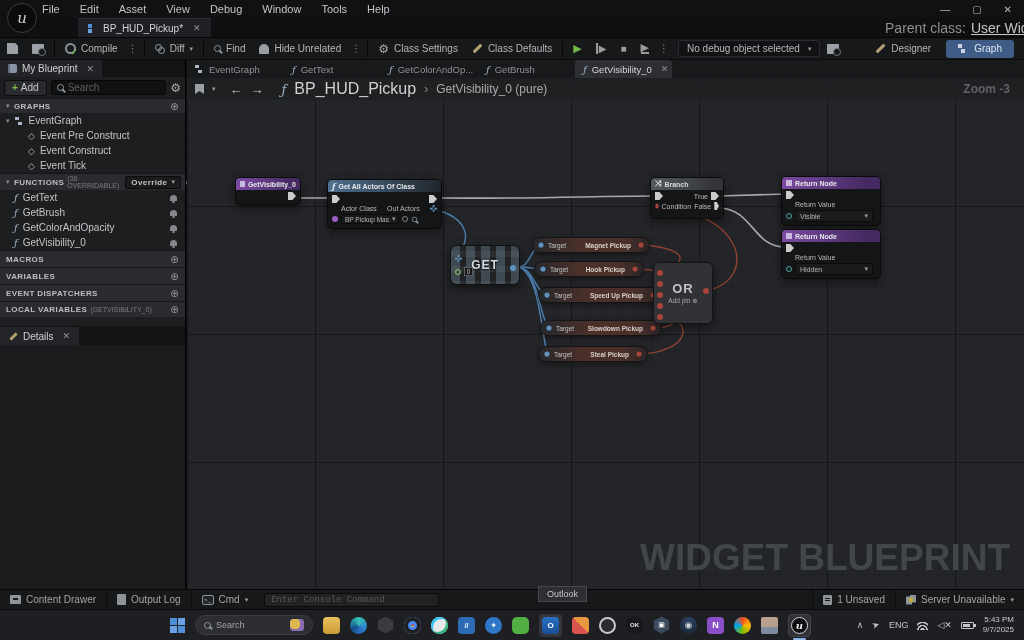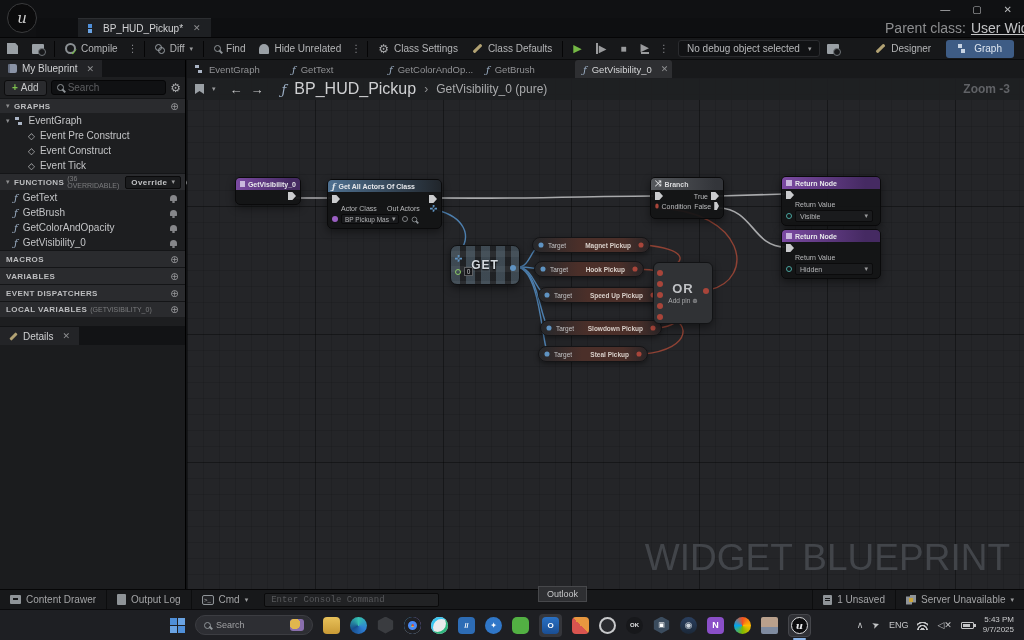--- a/index.html
+++ b/index.html
@@ -95,21 +95,21 @@
        linear-gradient(rgba(0,0,0,.10) 1px, transparent 1px),
        linear-gradient(90deg, rgba(0,0,0,.10) 1px, transparent 1px);
      background-size:128px 128px,128px 128px,16px 16px,16px 16px; }
   .crumbs { position:absolute; left:0; top:0; width:100%; height:22px; background:rgba(30,31,34,.92); display:flex; align-items:center; z-index:6; padding:0 8px; gap:8px; }
   .flag { width:9px; height:10px; background:#9aa0a5; clip-path:polygon(0 0,100% 0,100% 100%,50% 70%,0 100%); }
   .navarrow { color:#c9cacb; font-size:13px; }
   .crumb-root { color:#cfd0d2; font-size:16px; }
   .crumb-sep { color:#8e8f91; font-size:12px; }
   .crumb-cur { color:#a9aaac; font-size:12px; }
   .zoomlabel { margin-left:auto; color:#606266; font-size:12px; font-weight:bold; margin-right:6px; }
-  .watermark { position:absolute; right:14px; bottom:10px; font-size:37px; font-weight:normal; letter-spacing:0px; color:#42454a; z-index:1; }
+  .watermark { position:absolute; right:14px; bottom:10px; font-size:37px; font-weight:bold; letter-spacing:0px; color:#42454a; z-index:1; }
   svg.wires { position:absolute; left:0; top:0; z-index:2; }
 
   
   .node { position:absolute; background:rgba(19,20,22,.93); border:1px solid #0a0a0b; border-radius:5px; box-shadow:0 3px 8px rgba(0,0,0,.45); z-index:3; }
   .nhdr { height:12px; display:flex; align-items:center; gap:3px; padding:0 4px; border-radius:4px 4px 0 0; font-size:7px; font-weight:bold; color:#e6e7ea; white-space:nowrap; }
   .hdr-purple { background:linear-gradient(90deg,#7b4aa2,#452a62 85%); }
   .hdr-blue { background:linear-gradient(90deg,rgba(82,118,152,.95),rgba(52,62,74,.4)); }
   .hdr-grey { background:linear-gradient(90deg,#55585c,#33353a 90%); color:#d8d9db; }
   .execpin { width:8px; height:8px; background:#cacbcd; clip-path:polygon(0 0,55% 0,100% 50%,55% 100%,0 100%); }
   .pindot { width:6px; height:6px; border-radius:50%; }
@@ -184,20 +184,30 @@
   .vol { font-size:9px; color:#c4c5c7; }
   .batt { width:13px; height:7px; border:1px solid #c4c5c7; border-radius:1px; position:relative; }
   .batt::before { content:""; position:absolute; left:1px; top:1px; bottom:1px; width:7px; background:#c4c5c7; }
   .batt::after { content:""; position:absolute; right:-3px; top:1px; width:2px; height:3px; background:#c4c5c7; }
 </style>
 </head>
 <body>
 
 <div class="titlebar">
   <div class="ue-logo">u</div>
+  <div class="menus">
+    <span>File</span>
+    <span>Edit</span>
+    <span>Asset</span>
+    <span>View</span>
+    <span>Debug</span>
+    <span>Window</span>
+    <span>Tools</span>
+    <span>Help</span>
+  </div>
   <div class="wincontrols">
     <span>—</span>
     <span>▢</span>
     <span>✕</span>
   </div>
 </div>
 
 <div class="assetrow">
   <div class="asset-tab">
     <span class="gridicon"></span>

